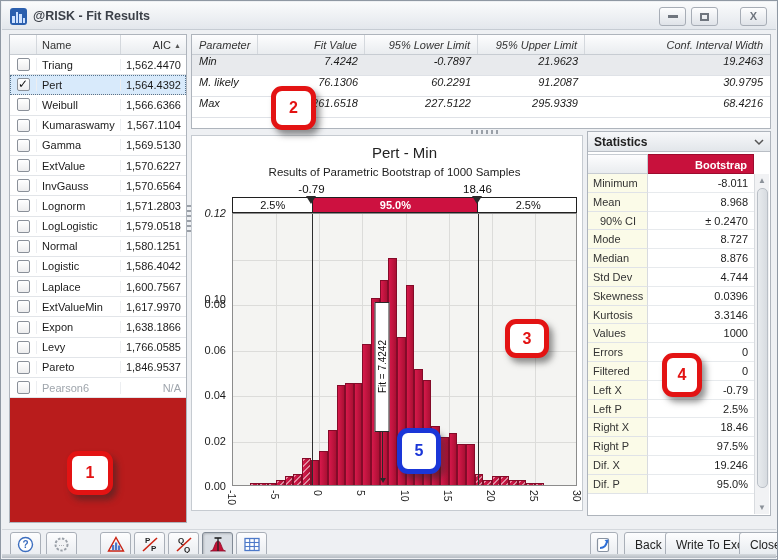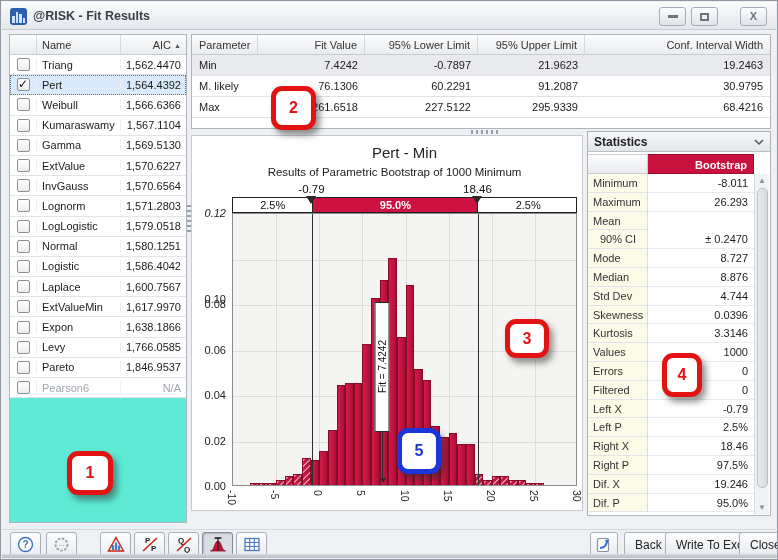--- a/index.html
+++ b/index.html
@@ -12,37 +12,37 @@
   .app-icon { position:absolute; left:8px; top:6px; width:17px; height:17px; background:#2b5fae; border-radius:3px; display:flex; align-items:flex-end; justify-content:center; gap:1px; padding:2px 2px; }
   .app-icon i { display:block; width:2.5px; background:#cfe2ff; }
   .title-text { position:absolute; left:31px; top:7px; font-size:12.5px; font-weight:bold; color:#3c4149; }
   .win-btn { position:absolute; top:5px; width:27px; height:19px; border:1px solid #a7adb6; border-radius:3px; background:linear-gradient(#fdfdfe,#dfe3e8); display:flex; align-items:center; justify-content:center; }
   .wb-min { right:90px; } .wb-max { right:58px; } .wb-close { right:9px; }
   .glyph-min { width:10px; height:3px; background:#6f757e; }
   .glyph-max { width:9px; height:8px; border:2px solid #6f757e; }
   .glyph-x { font-size:11px; font-weight:bold; color:#6f757e; line-height:1; }
 
   
-  .left-panel { position:absolute; left:8px; top:33px; width:178px; height:489px; background:#5eead4; border:1px solid #aeb4bc; }
+  .left-panel { position:absolute; left:8px; top:33px; width:178px; height:489px; background:#b91c1c; border:1px solid #aeb4bc; }
   .lp-header { display:flex; height:20px; background:linear-gradient(#fdfdfe,#e9ecef); border-bottom:1px solid #c7ccd2; font-size:11px; color:#333; }
   .lp-header .c1 { width:27px; border-right:1px solid #d4d8dd; }
   .lp-header .c2 { width:84px; border-right:1px solid #d4d8dd; padding:4px 0 0 5px; }
   .lp-header .c3 { flex:1; text-align:right; padding:4px 5px 0 0; }
   .sort-arrow { font-size:7px; color:#555; margin-left:3px; vertical-align:1px; }
   .lp-row { display:flex; height:20.2px; border-bottom:1px solid #e2e5e9; font-size:11px; color:#1b1b1b; background:#fff; align-items:center; }
   .lp-row .cbc { width:27px; border-right:1px solid #eceef1; display:flex; justify-content:center; }
   .lp-row .nm { width:84px; padding-left:5px; border-right:1px solid #eceef1; }
   .lp-row .ai { flex:1; text-align:right; padding-right:5px; }
   .lp-row.sel { background:#d8eafb; outline:1px dotted #5b7globals; outline:1px dotted #56748f; outline-offset:-1px; }
   .lp-row.dis .nm, .lp-row.dis .ai { color:#9fa5ac; }
   .cb { width:13px; height:13px; border:1px solid #8a9099; border-radius:2px; background:linear-gradient(#fff,#ededee); font-size:12px; line-height:11px; font-weight:bold; color:#111; text-align:center; }
 
   
   .param-panel { position:absolute; left:190px; top:33px; width:580px; height:95px; background:#fff; border:1px solid #aeb4bc; font-size:11px; }
-  .pt-row { display:flex; height:21px; border-bottom:1px solid #dfe2e7; align-items:center; color:#1b1b1b; }
+  .pt-row { display:flex; height:21px; border-bottom:1px solid #dfe2e7; color:#1b1b1b;font-style:italic; }
   .pt-head { background:linear-gradient(#fdfdfe,#e9ecef); border-bottom:1px solid #c7ccd2; height:20px; color:#333; }
   .pt-c { padding:0 7px; overflow:hidden; white-space:nowrap; }
   .pt-c1 { width:66px; text-align:left; }
   .pt-c2 { width:107px; text-align:right; }
   .pt-c3 { width:113px; text-align:right; }
   .pt-c4 { width:107px; text-align:right; }
   .pt-c5 { flex:1; text-align:right; }
   .pt-head .pt-c { border-right:1px solid #d4d8dd; height:100%; padding-top:4px; }
   .pt-head .pt-c5 { border-right:none; }
   .pt-row.shaded { background:#e8eaed; }
@@ -289,21 +289,21 @@
           <div class="pt-c pt-c5">68.4216</div>
         </div>
       </div>
   </div>
 
   <div class="grip-h"></div>
   <div class="grip-v"></div>
 
   <div class="chart-panel">
     <div class="chart-title">Pert - Min</div>
-    <div class="chart-subtitle">Results of Parametric Bootstrap of 1000 Minimum</div>
+    <div class="chart-subtitle">Results of Parametric Bootstrap of 1000 Samples</div>
     <div class="marker-label" id="mlab-left" style="left: 119.436px;">-0.79</div>
     <div class="marker-label" id="mlab-right" style="left: 285.467px;">18.46</div>
     <div class="band">
       <div class="band-sec" id="band-left" style="left: 0px; width: 79.4363px;">2.5%</div>
       <div class="band-sec band-red" id="band-mid" style="left: 79.4363px; width: 166.031px;">95.0%</div>
       <div class="band-sec" id="band-right" style="left: 245.467px; width: 99.5325px;">2.5%</div>
     </div>
     <div class="tri" id="tri-left" style="left: 119.436px;"></div>
     <div class="tri" id="tri-right" style="left: 285.467px;"></div>
     <div class="plot" id="plot">
@@ -393,25 +393,22 @@
     <div class="sp-thead">
       <div class="blank"></div>
       <div class="boot">Bootstrap</div>
     </div>
     <div class="sp-rows" id="stats-rows">
         <div class="sp-row">
           <div class="lab">Minimum</div>
           <div class="val">-8.011</div>
         </div>
         <div class="sp-row">
-          <div class="lab">Maximum</div>
-          <div class="val">26.293</div>
-        </div>
-        <div class="sp-row">
           <div class="lab">Mean</div>
+          <div class="val">8.968</div>
         </div>
         <div class="sp-row">
           <div class="lab ind">90% CI</div>
           <div class="val">± 0.2470</div>
         </div>
         <div class="sp-row">
           <div class="lab">Mode</div>
           <div class="val">8.727</div>
         </div>
         <div class="sp-row">

